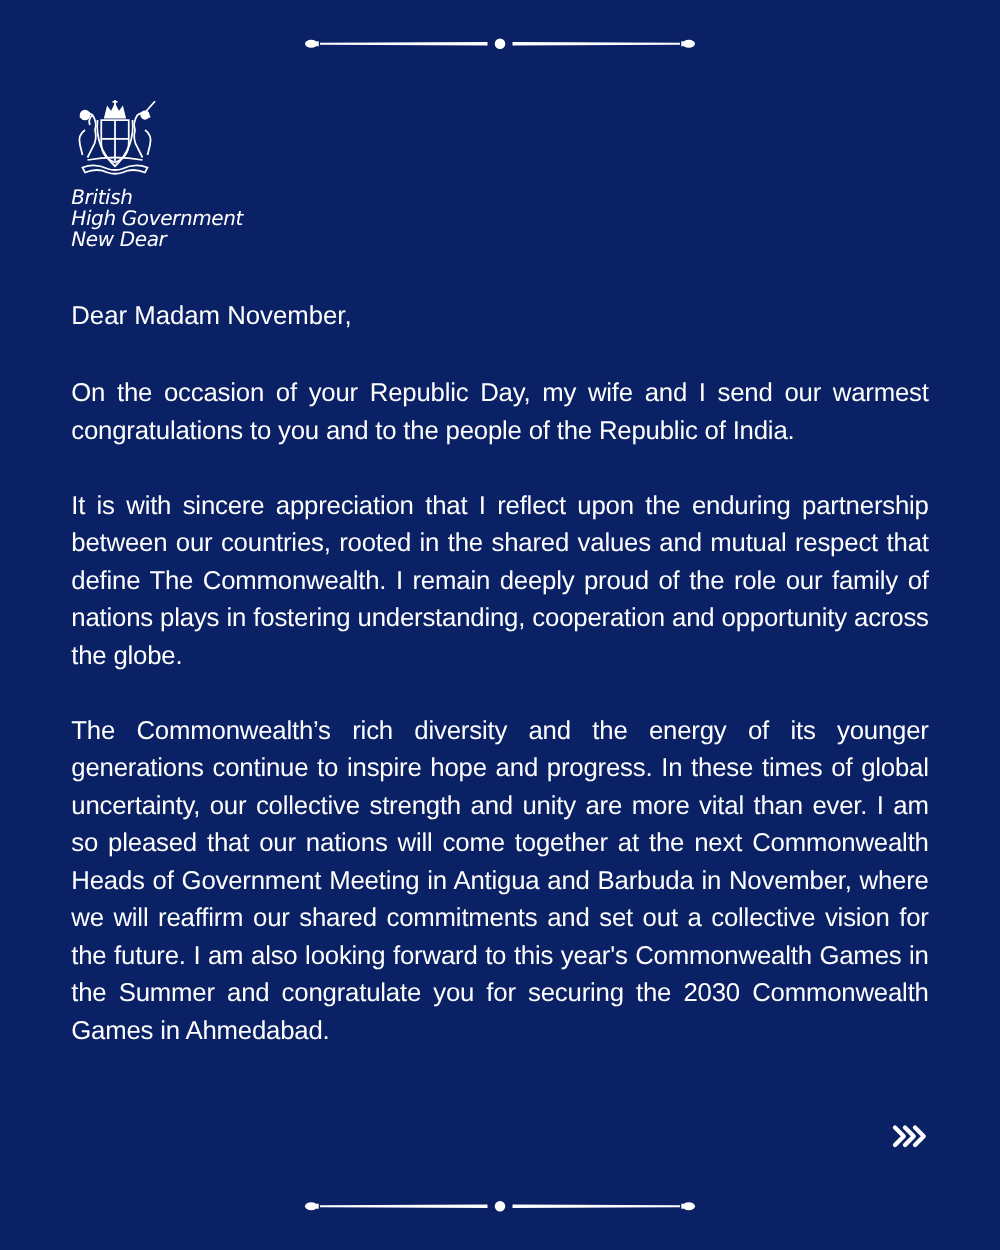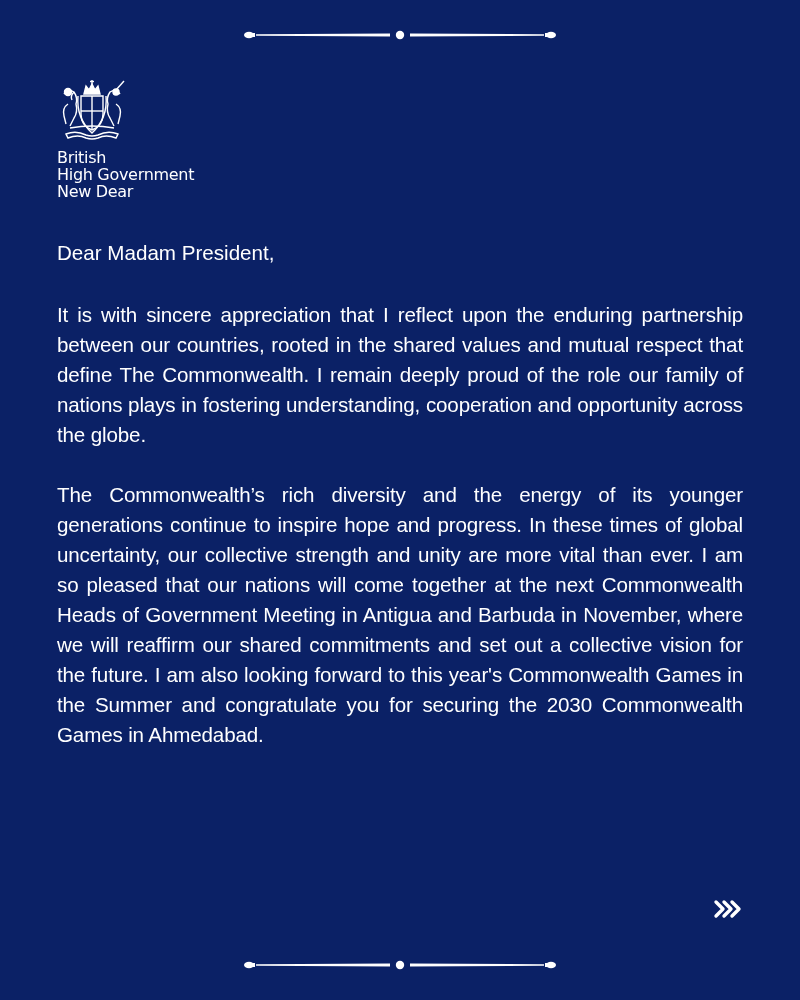--- a/index.html
+++ b/index.html
@@ -33,20 +33,21 @@
     }
     .org {
       position: absolute;
       left: 57px;
       top: 149px;
       font-family: "DejaVu Sans", sans-serif;
       font-size: 16px;
       line-height: 17px;
       color: #ffffff;
       letter-spacing: -0.3px;
+      font-style: italic;
     }
     .org div { white-space: nowrap; }
 
     .letter {
       position: absolute;
       left: 57px;
       top: 238px;
       width: 686px;
       font-size: 20.6px;
       line-height: 30px;
@@ -113,21 +114,22 @@
   </g>
 </svg>
 
 <div class="org">
   <div>British</div>
   <div>High Government</div>
   <div>New Dear</div>
 </div>
 
 <div class="letter">
-  <div class="salutation">Dear Madam President,</div>
+  <div class="salutation">Dear Madam November,</div>
+  <p class="para p1">On the occasion of your Republic Day, my wife and I send our warmest congratulations to you and to the people of the Republic of India.</p>
   <p class="para p2">It is with sincere appreciation that I reflect upon the enduring partnership between our countries, rooted in the shared values and mutual respect that define The Commonwealth. I remain deeply proud of the role our family of nations plays in fostering understanding, cooperation and opportunity across the globe.</p>
   <p class="para p3">The Commonwealth’s rich diversity and the energy of its younger generations continue to inspire hope and progress. In these times of global uncertainty, our collective strength and unity are more vital than ever. I am so pleased that our nations will come together at the next Commonwealth Heads of Government Meeting in Antigua and Barbuda in November, where we will reaffirm our shared commitments and set out a collective vision for the future. I am also looking forward to this year's Commonwealth Games in the Summer and congratulate you for securing the 2030 Commonwealth Games in Ahmedabad.</p>
 </div>
 
 <svg class="next-arrow" viewBox="0 0 30 22">
   <g fill="none" stroke="#ffffff" stroke-width="3.4" stroke-linecap="round" stroke-linejoin="round">
     <polyline points="3,4 10,11 3,18"></polyline>
     <polyline points="11,4 18,11 11,18"></polyline>
     <polyline points="19,4 26,11 19,18"></polyline>
   </g>

